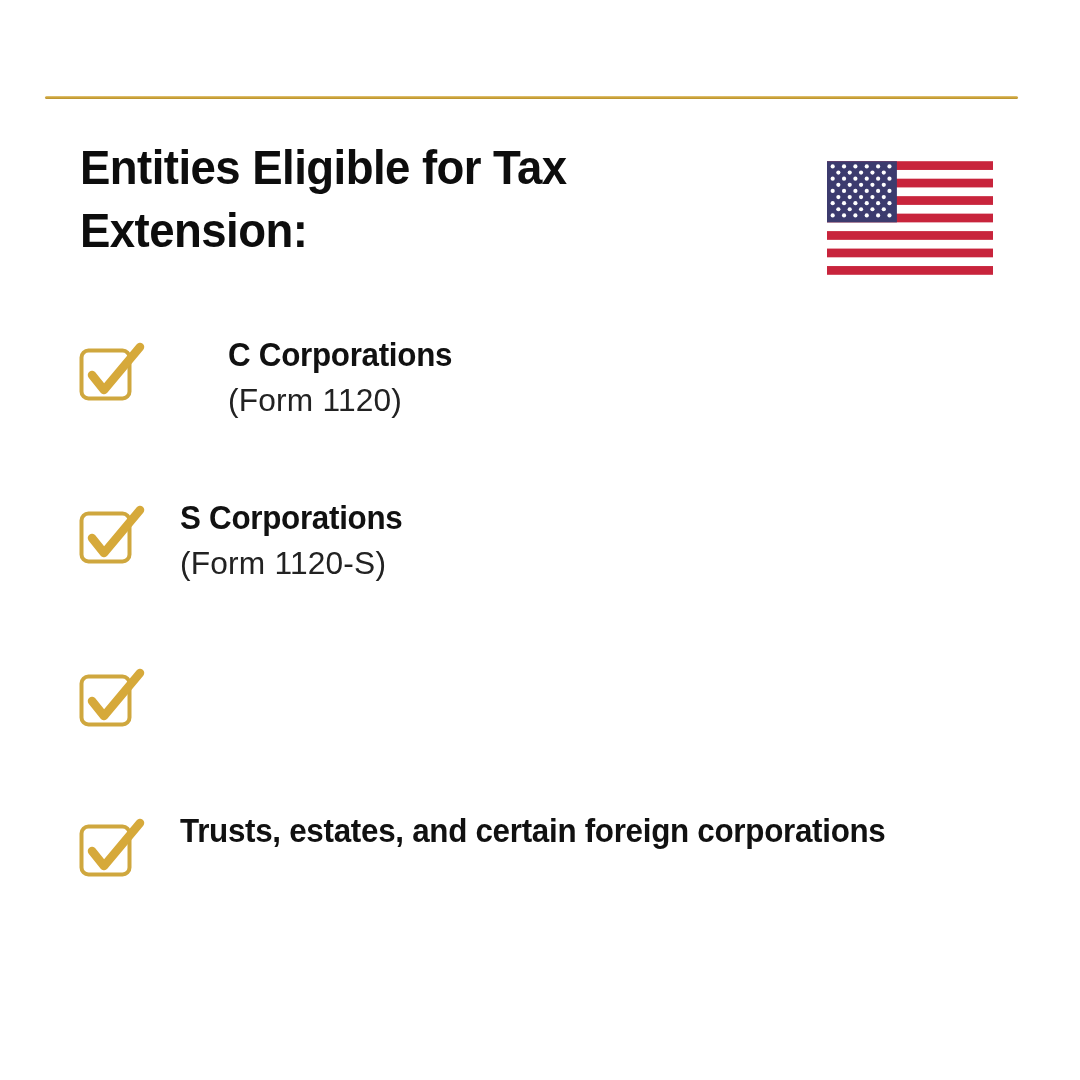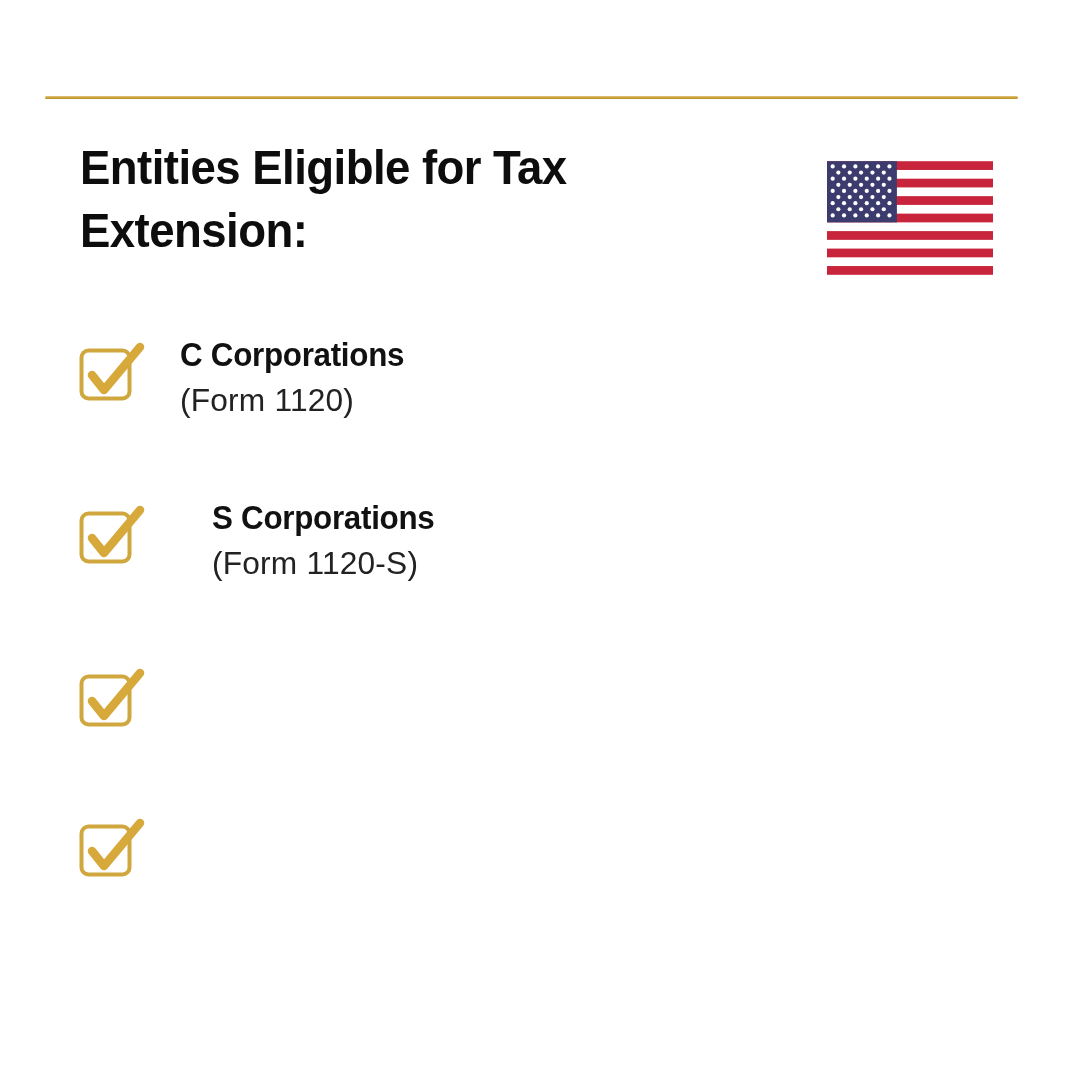--- a/index.html
+++ b/index.html
@@ -76,23 +76,23 @@
     top: 332px;
     width: 960px;
   }
 
   .item {
     position: relative;
     display: flex;
     align-items: flex-start;
     min-height: 70px;
   }
-  .item + .item { margin-top: 0; gap: 32px; }
-
-  .item.i0 { margin-top: 0px; }
+  .item + .item { margin-top: 0; }
+
+  .item.i0 { margin-top: 0px; gap: 48px; }
   .item.i1 { margin-top: 74px; }
   .item.i2 { margin-top: 74px; }
   .item.i3 { margin-top: 76px; }
 
   .check {
     flex: 0 0 auto;
     width: 66px;
     height: 62px;
     margin-top: 12px;
     margin-right: 36px;
@@ -253,16 +253,20 @@
       </div>
     </div>
 
     <div class="item i3">
       <div class="check">
         <svg viewBox="0 0 66 62" xmlns="http://www.w3.org/2000/svg" aria-hidden="true">
           <rect x="3.5" y="6.5" width="48" height="48" rx="7" ry="7" fill="none" stroke="#cfa73e" stroke-width="4"></rect>
           <path d="M14 31 L26 46 L62 3" fill="none" stroke="#d6a93a" stroke-width="8.5" stroke-linecap="round" stroke-linejoin="round"></path>
         </svg>
       </div>
+      <div class="item-text">
+        <span class="item-title">Trusts, estates, and certain foreign corporations</span>
+
+      </div>
     </div>
 
   </div>
 </div>
 
 </body></html>

